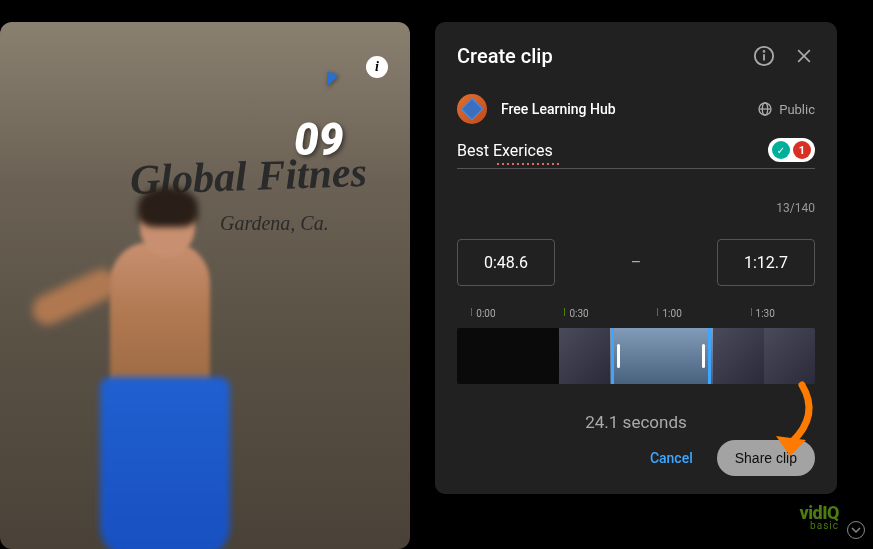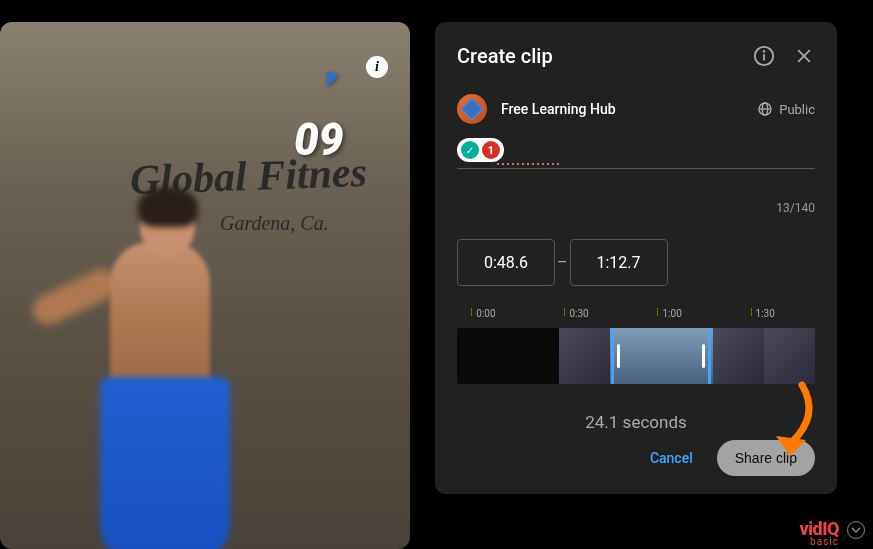--- a/index.html
+++ b/index.html
@@ -237,22 +237,22 @@
     }
     .char-count {
       text-align: right;
       font-size: 12px;
       color: #999;
       margin-top: 32px;
     }
     .time-inputs {
       display: flex;
       align-items: center;
-      justify-content: flex-start;
-      gap: 2px;
+      justify-content: space-between;
+      gap: 24px;
       margin-top: 24px;
     }
     .time-box {
       border: 1px solid #555;
       border-radius: 4px;
       padding: 13px 20px;
       font-size: 16px;
       color: #fff;
       background: none;
       text-align: center;
@@ -345,25 +345,25 @@
     .arrow {
       position: absolute;
       left: 772px;
       top: 380px;
       width: 60px;
       height: 80px;
       pointer-events: none;
     }
     .watermark {
       position: absolute;
-      bottom: 2px;
+      bottom: 18px;
       right: 34px;
       font-size: 18px;
       font-weight: 800;
-      color: #ef4444;
+      color: #4d7c0f;
       letter-spacing: -0.5px;
     }
     .watermark-sub { font-size: 10px; font-weight: 400; display: block; text-align: right; margin-top: -3px; letter-spacing: 1px;}
     .watermark-chev {
       position: absolute;
       bottom: 10px;
       right: 8px;
       width: 18px; height: 18px;
       border: 1.5px solid #888;
       border-radius: 50%;
@@ -425,20 +425,21 @@
       <svg width="16" height="16" viewBox="0 0 24 24" fill="none" stroke="currentColor" stroke-width="2">
           <circle cx="12" cy="12" r="9"></circle>
           <ellipse cx="12" cy="12" rx="4" ry="9"></ellipse>
           <line x1="3" y1="12" x2="21" y2="12"></line>
         </svg>
       <span>Public</span>
     </div>
   </div>
 
   <div class="title-row spell-underline">
+    <input class="title-input" value="Best Exerices" style="">
     <div class="badge-pill">
       <div class="badge-teal">✓</div>
       <div class="badge-red">1</div>
     </div>
   </div>
 
   <div class="char-count">13/140</div>
 
   <div class="time-inputs">
     <input class="time-box" value="0:48.6" style="">

